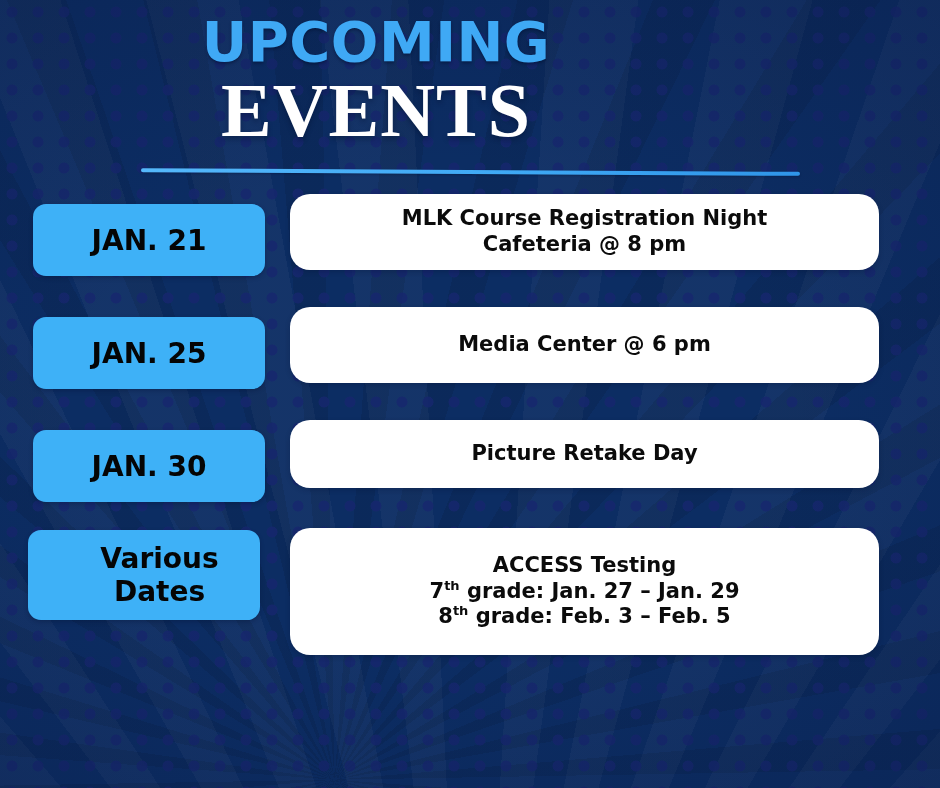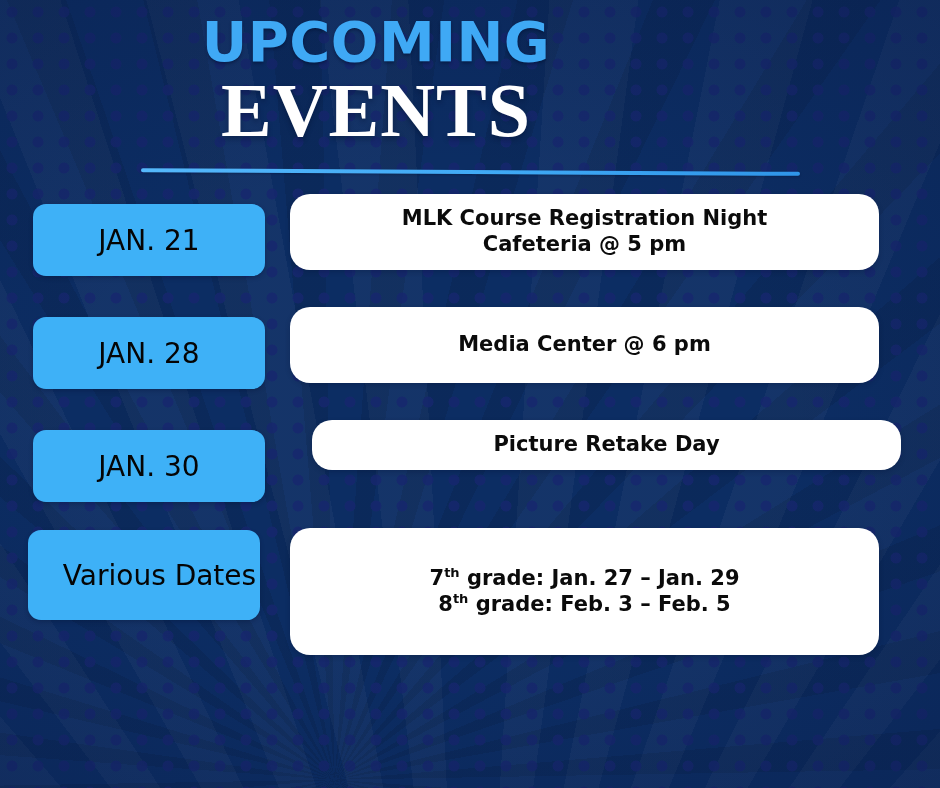--- a/index.html
+++ b/index.html
@@ -139,21 +139,21 @@
 
   .pill {
     background: #3eb1f7;
     border-radius: 13px;
     color: #050505;
     display: flex;
     align-items: center;
     justify-content: center;
     text-align: center;
     font-family: "DejaVu Sans", sans-serif;
-    font-weight: 400;
+    font-weight: 700;
     box-shadow: 0 2px 4px rgba(4,16,48,0.28);
     box-sizing: border-box;
   }
 
   .card {
     background: #ffffff;
     border-radius: 20px;
     color: #0b0b0b;
     display: flex;
     flex-direction: column;
@@ -197,21 +197,21 @@
     width: 589px; height: 76px; font-size: 21px;
   }
 
   
   .row-3 .pill {
     position: absolute; left: 33px; top: 236px;
     width: 232px; height: 72px; font-size: 28px;
   }
   .row-3 .card {
     position: absolute; left: 290px; top: 226px;
-    width: 589px; height: 50px; font-size: 21px; margin-left: 22px;
+    width: 589px; height: 68px; font-size: 21px;
   }
 
   
   .row-4 .pill {
     position: absolute; left: 28px; top: 336px;
     width: 232px; height: 90px; font-size: 28px; padding-left: 31px;
   }
   .row-4 .card {
     position: absolute; left: 290px; top: 334px;
     width: 589px; height: 127px; font-size: 21px;
@@ -236,41 +236,42 @@
     </div>
 
     <div class="divider"></div>
 
     <div class="rows">
 
       <div class="row row-1">
         <div class="pill">JAN. 21</div>
         <div class="card">
           <div class="line">MLK Course Registration Night</div>
-          <div class="line">Cafeteria @ 5 pm</div>
+          <div class="line">Cafeteria @ 8 pm</div>
         </div>
       </div>
 
       <div class="row row-2">
-        <div class="pill">JAN. 28</div>
+        <div class="pill">JAN. 25</div>
         <div class="card">
           <div class="line">Media Center @ 6 pm</div>
         </div>
       </div>
 
       <div class="row row-3">
         <div class="pill">JAN. 30</div>
         <div class="card">
           <div class="line">Picture Retake Day</div>
         </div>
       </div>
 
       <div class="row row-4">
         <div class="pill">Various Dates</div>
         <div class="card">
+          <div class="line">ACCESS Testing</div>
 
 
           <div class="line">
             <span>7</span><sup>th</sup><span> grade: Jan. 27 – Jan. 29</span>
           </div>
 
           <div class="line">
             <span>8</span><sup>th</sup><span> grade: Feb. 3 – Feb. 5</span>
           </div>
         </div>

